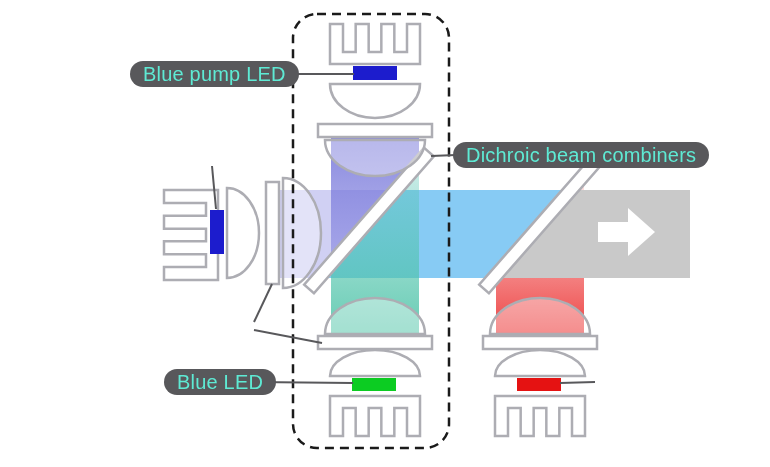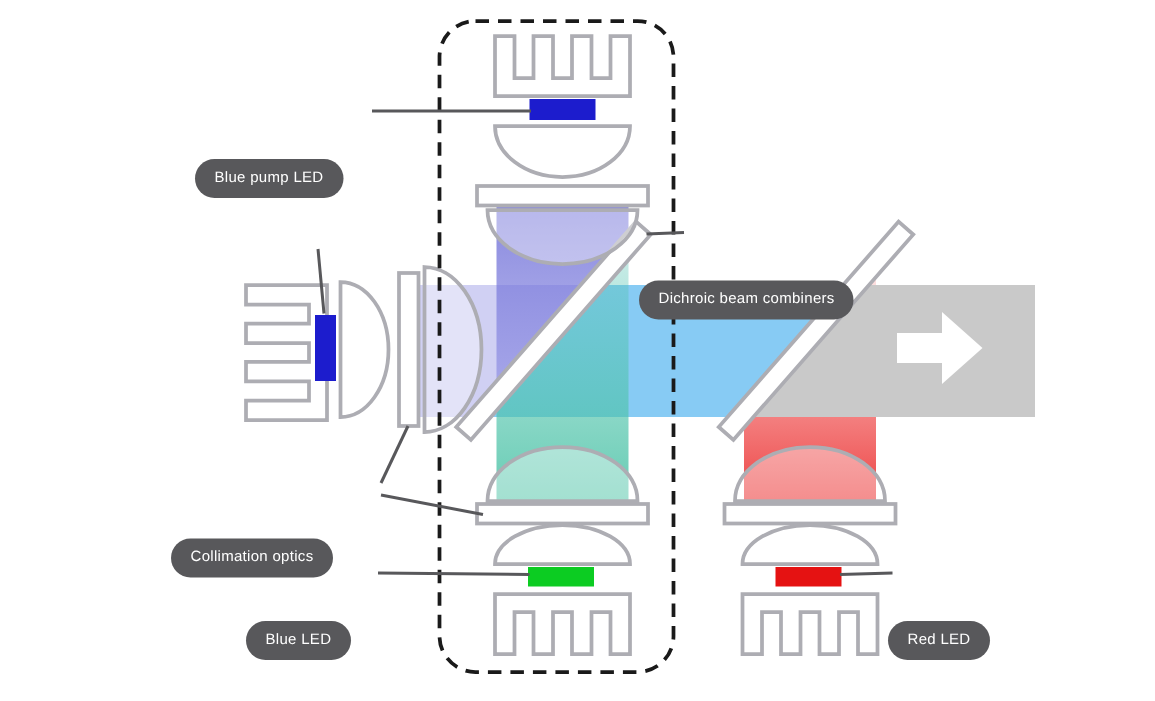--- a/index.html
+++ b/index.html
@@ -7,28 +7,27 @@
     position:relative;
     width:770px;height:467px;
     background:#ffffff;
     overflow:hidden;
     font-family:"Liberation Sans",sans-serif;
   }
   #stage svg{position:absolute;left:0;top:0;}
   .label{
     position:absolute;
     background:#58585b;
-    color:#ffffff;
-    font-size:10px;
+    color:#5eead4;
+    font-size:20px;
     line-height:18px;
     padding:4px 13px;
     border-radius:13px;
     white-space:nowrap;
     letter-spacing:.2px;
-    margin-top:45px;
   }
 </style>
 </head>
 <body>
 
 <div id="stage">
 
 <svg width="770" height="467" viewBox="0 0 770 467">
   <defs>
     <linearGradient id="gradPurple" x1="0" y1="0" x2="0" y2="1">
@@ -102,21 +101,19 @@
     <line x1="254" y1="322" x2="272" y2="284"></line>
     <line x1="254" y1="330" x2="322" y2="343"></line>
     <line x1="252" y1="382" x2="353" y2="383"></line>
     <line x1="560" y1="383" x2="595" y2="382"></line>
   </g>
 </svg>
 
   <div class="label" style="left:130px;top:61px">Blue pump LED</div>
 
 
-  <div class="label" style="left:426px;top:142px">Dichroic beam combiners</div>
+  <div class="label" style="left:453px;top:142px">Dichroic beam combiners</div>
 
-  <div class="label" style="left:114px;top:314px">Collimation optics</div>
 
   <div class="label" style="left:164px;top:369px">Blue LED</div>
 
-  <div class="label" style="left:592px;top:369px">Red LED</div>
 
 </div>
 
 </body></html>

